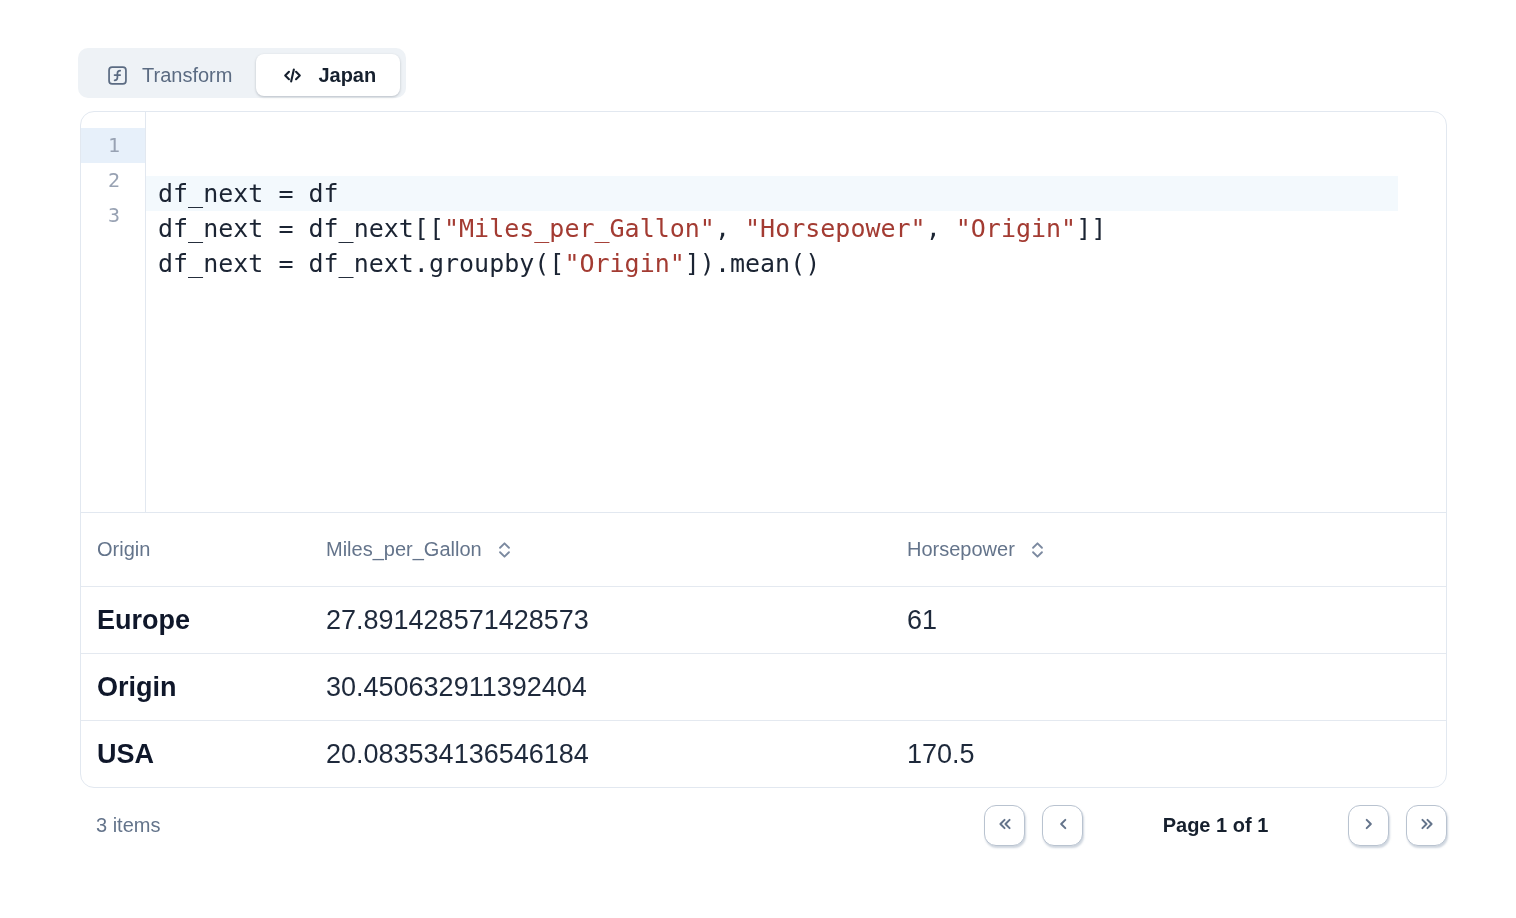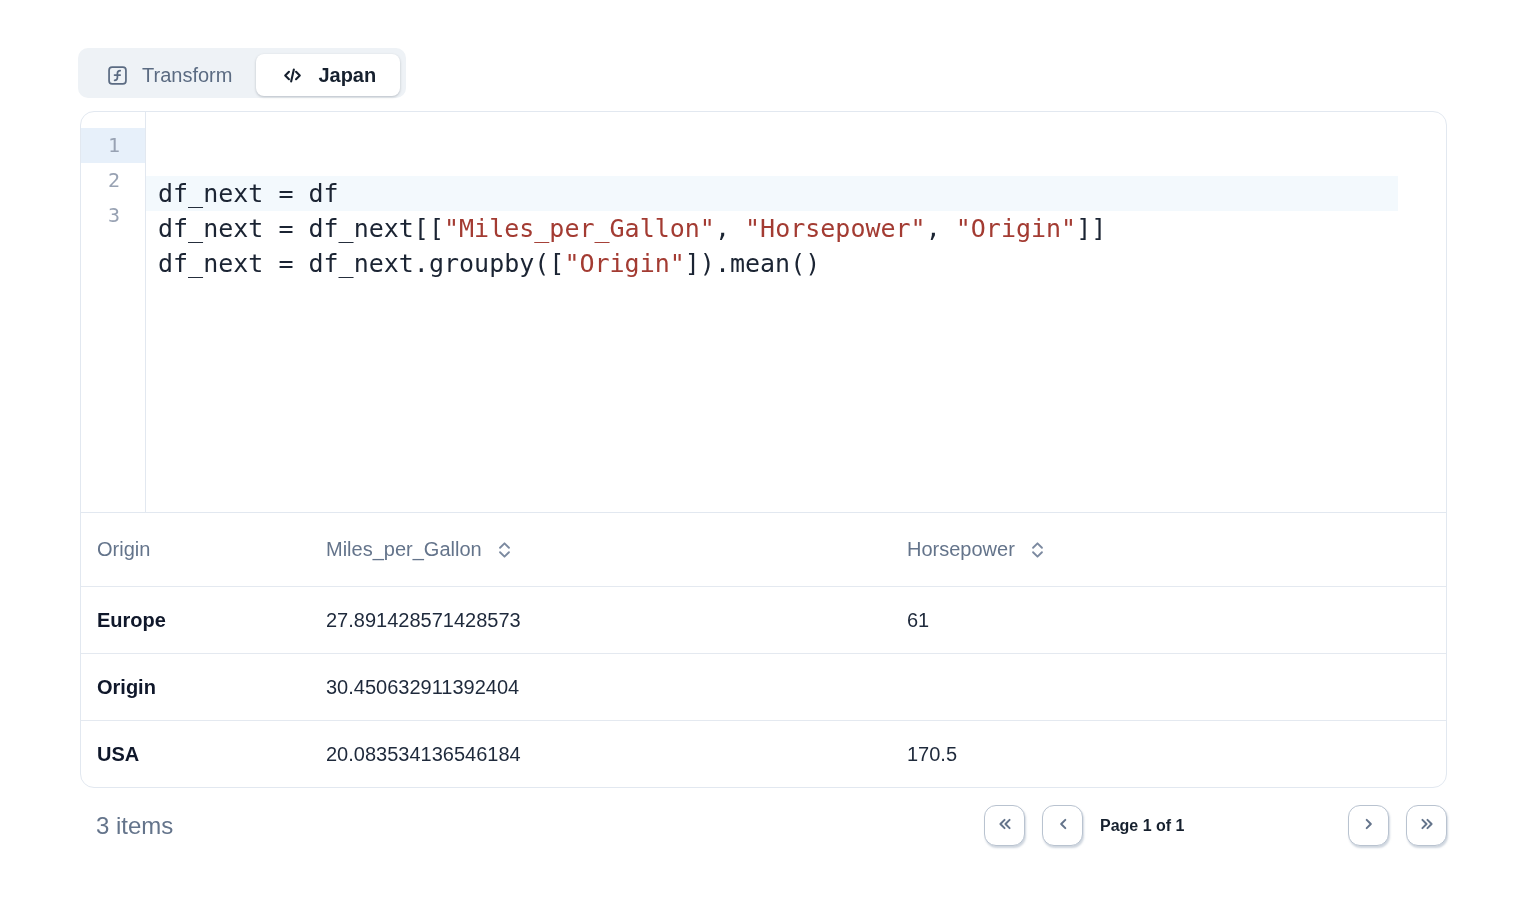--- a/index.html
+++ b/index.html
@@ -31,38 +31,38 @@
   .code-area { flex:1; padding-top:16px; font-family:"DejaVu Sans Mono", monospace;
     font-size:25px; line-height:35px; color:#1b2433; }
   .code-line { height:35px; padding-left:12px; white-space:pre; }
   .code-line.active { background:#f3f9fd; margin-right:48px;margin-top:48px; }
   .str { color:#a33b32; }
 
   
   .thead { height:74px; flex:none; border-top:1px solid #e2e8f0; display:flex;
     align-items:center; color:#64748b; font-size:20px; }
   .trow { height:67px; flex:none; border-top:1px solid #e4e9f0; display:flex;
-    align-items:center; font-size:20px; color:#1e293b; }
+    align-items:center; font-size:27px; color:#1e293b; }
   .trow:last-child { flex:1; }
   .col { padding:0 16px; display:flex; align-items:center; gap:14px; }
   .col-0 { width:229px; }
   .col-1 { width:581px; }
   .col-2 { flex:1; }
   .trow .col-0 { font-weight:700; color:#0f172a; }
   .sort-btn { display:inline-flex; cursor:pointer; }
 
   
   .footer { position:absolute; left:80px; top:805px; width:1367px; height:41px;
     display:flex; align-items:center; justify-content:space-between; }
-  .items-count { color:#64748b; font-size:24px; padding-left:16px; }
+  .items-count { color:#64748b; font-size:20px; padding-left:16px; }
   .pager { display:flex; align-items:center; gap:17px; }
   .page-btn { width:41px; height:41px; border-radius:12px; border:1px solid #b9c3d0;
     background:#ffffff; display:flex; align-items:center; justify-content:center;
     cursor:pointer; box-shadow:1px 2px 2px rgba(148,163,184,.45); }
-  .page-label { width:231px; font-size:16px; font-weight:600;
+  .page-label { width:231px; text-align:center; font-size:20px; font-weight:600;
     color:#16202e; }
 </style>
 </head>
 <body>
 
 <div class="tab-bar">
   <div class="tab tab-inactive">
     <span>
       <svg width="23" height="23" viewBox="0 0 24 24" fill="none" stroke="#5b6b82" stroke-width="1.8" stroke-linecap="round" stroke-linejoin="round">
         <rect x="3.2" y="3.2" width="17.6" height="17.6" rx="3.2"></rect>

